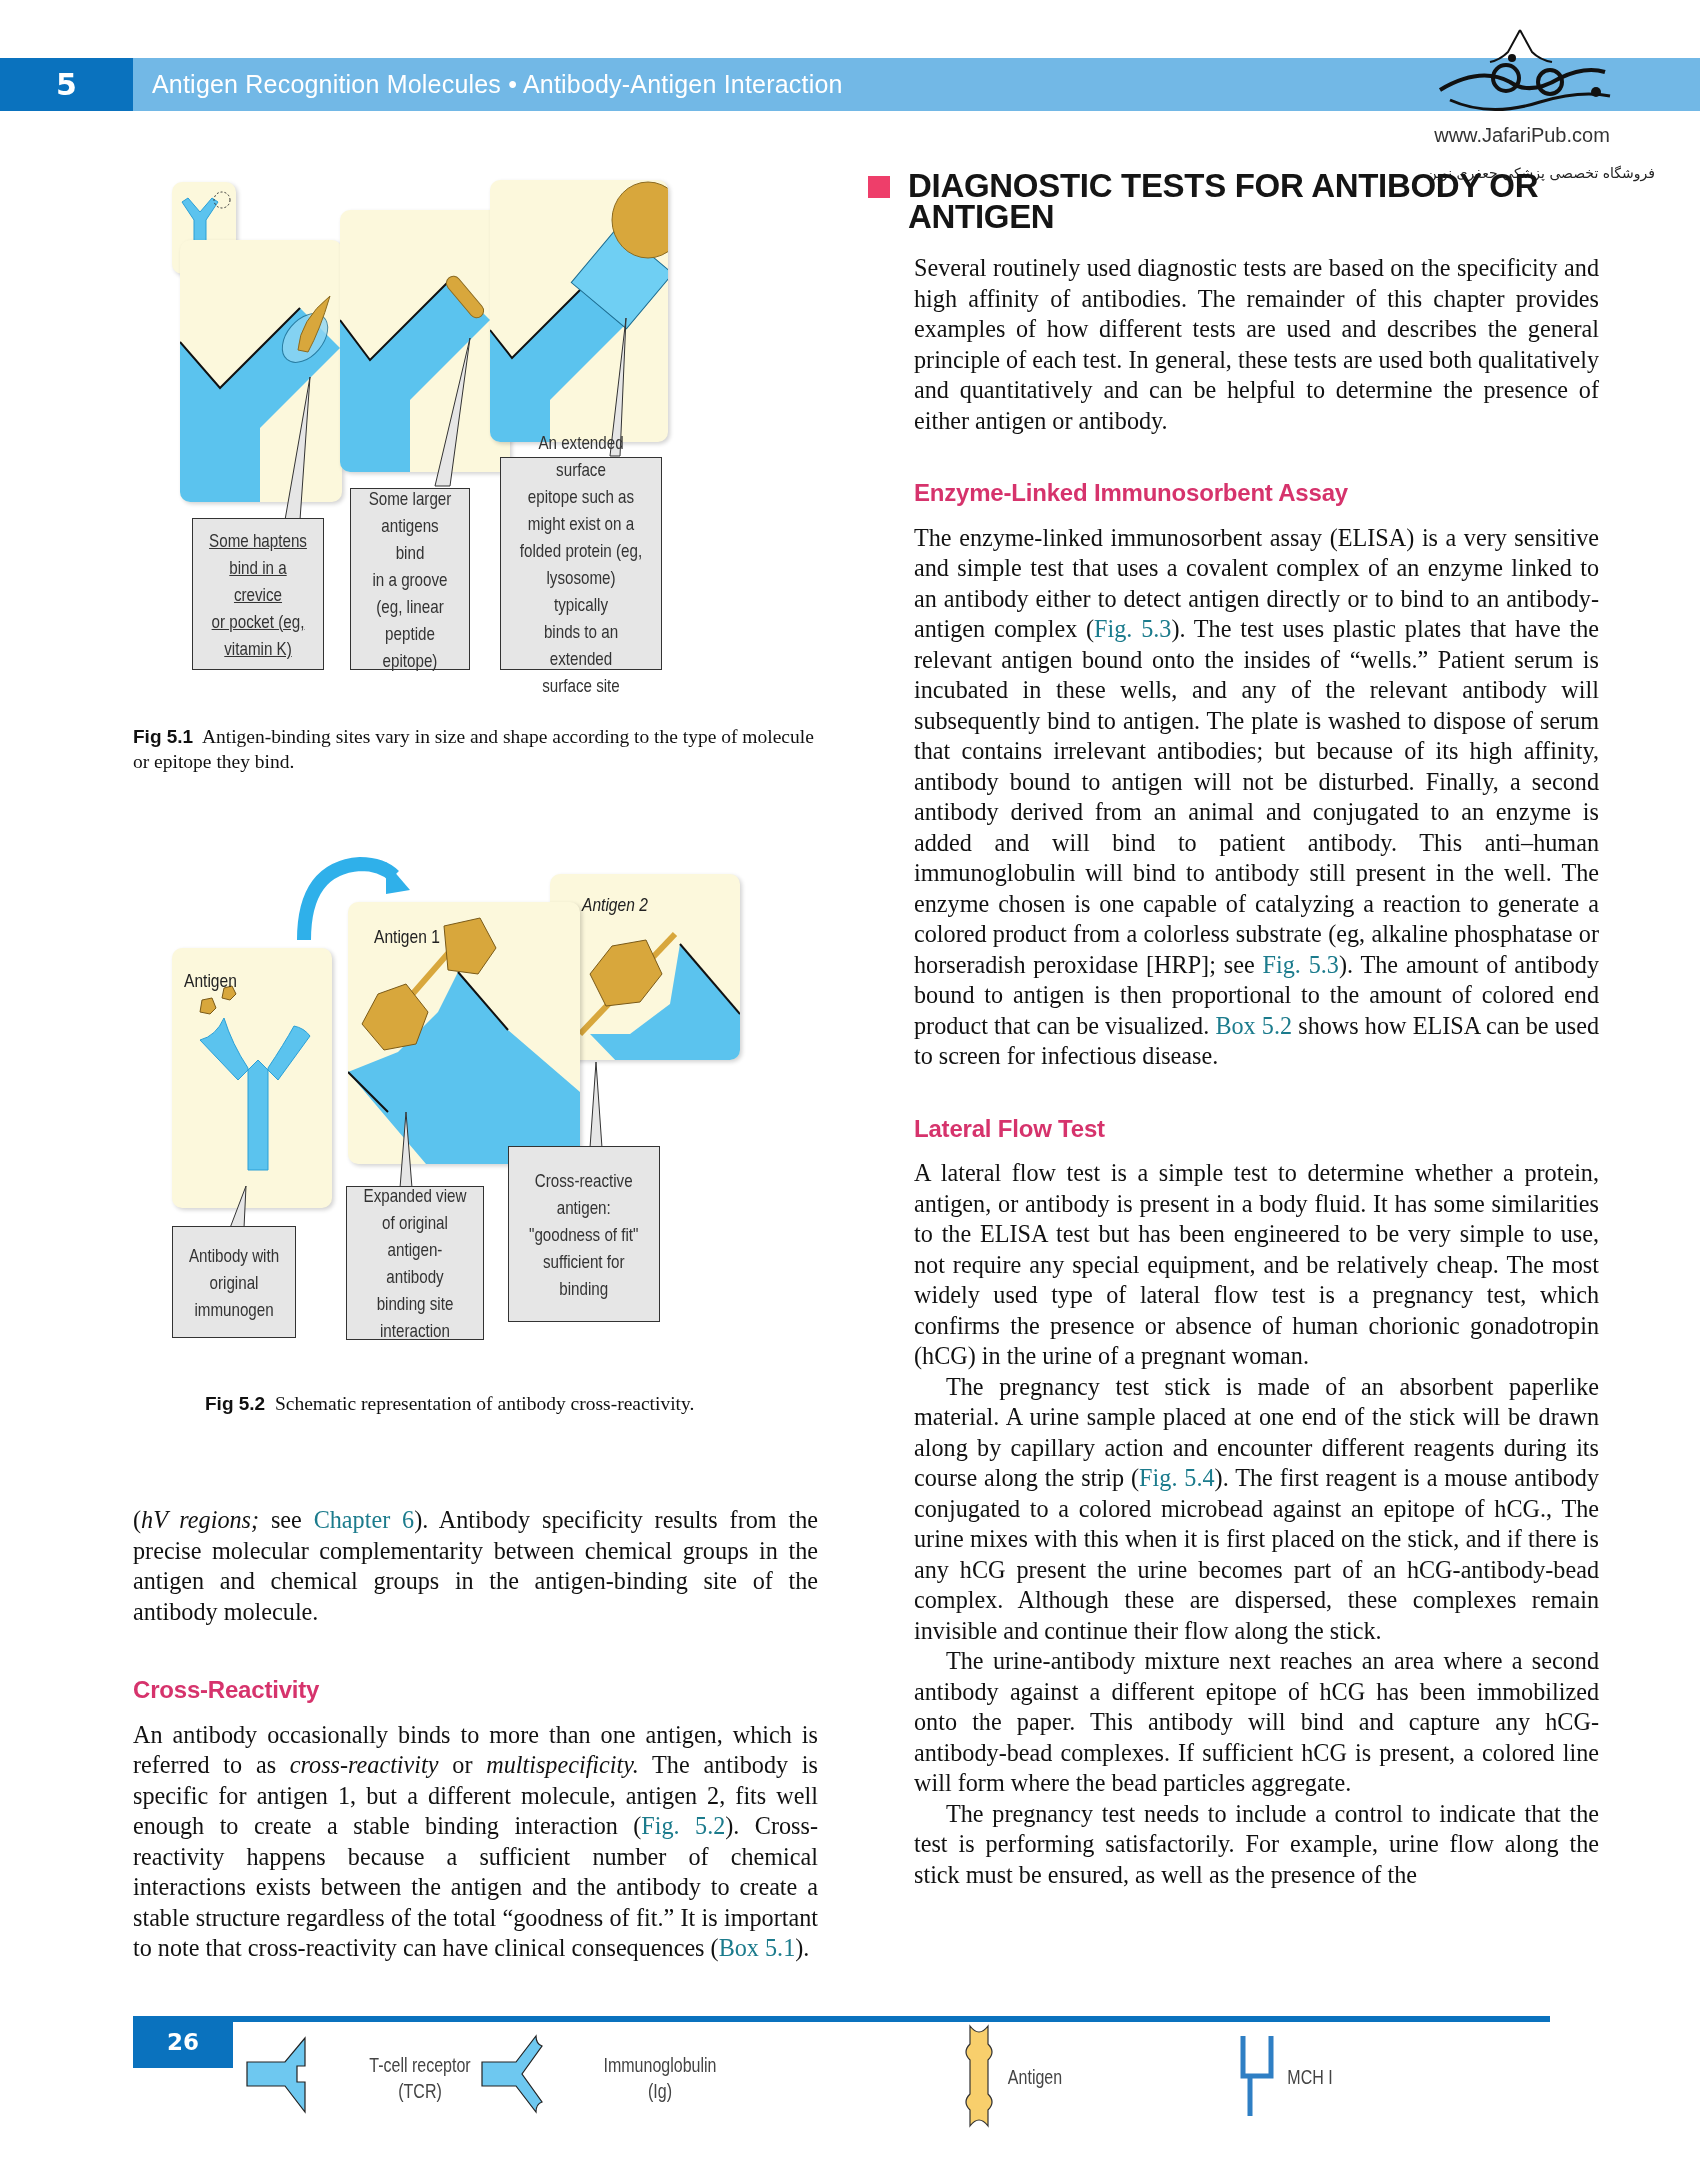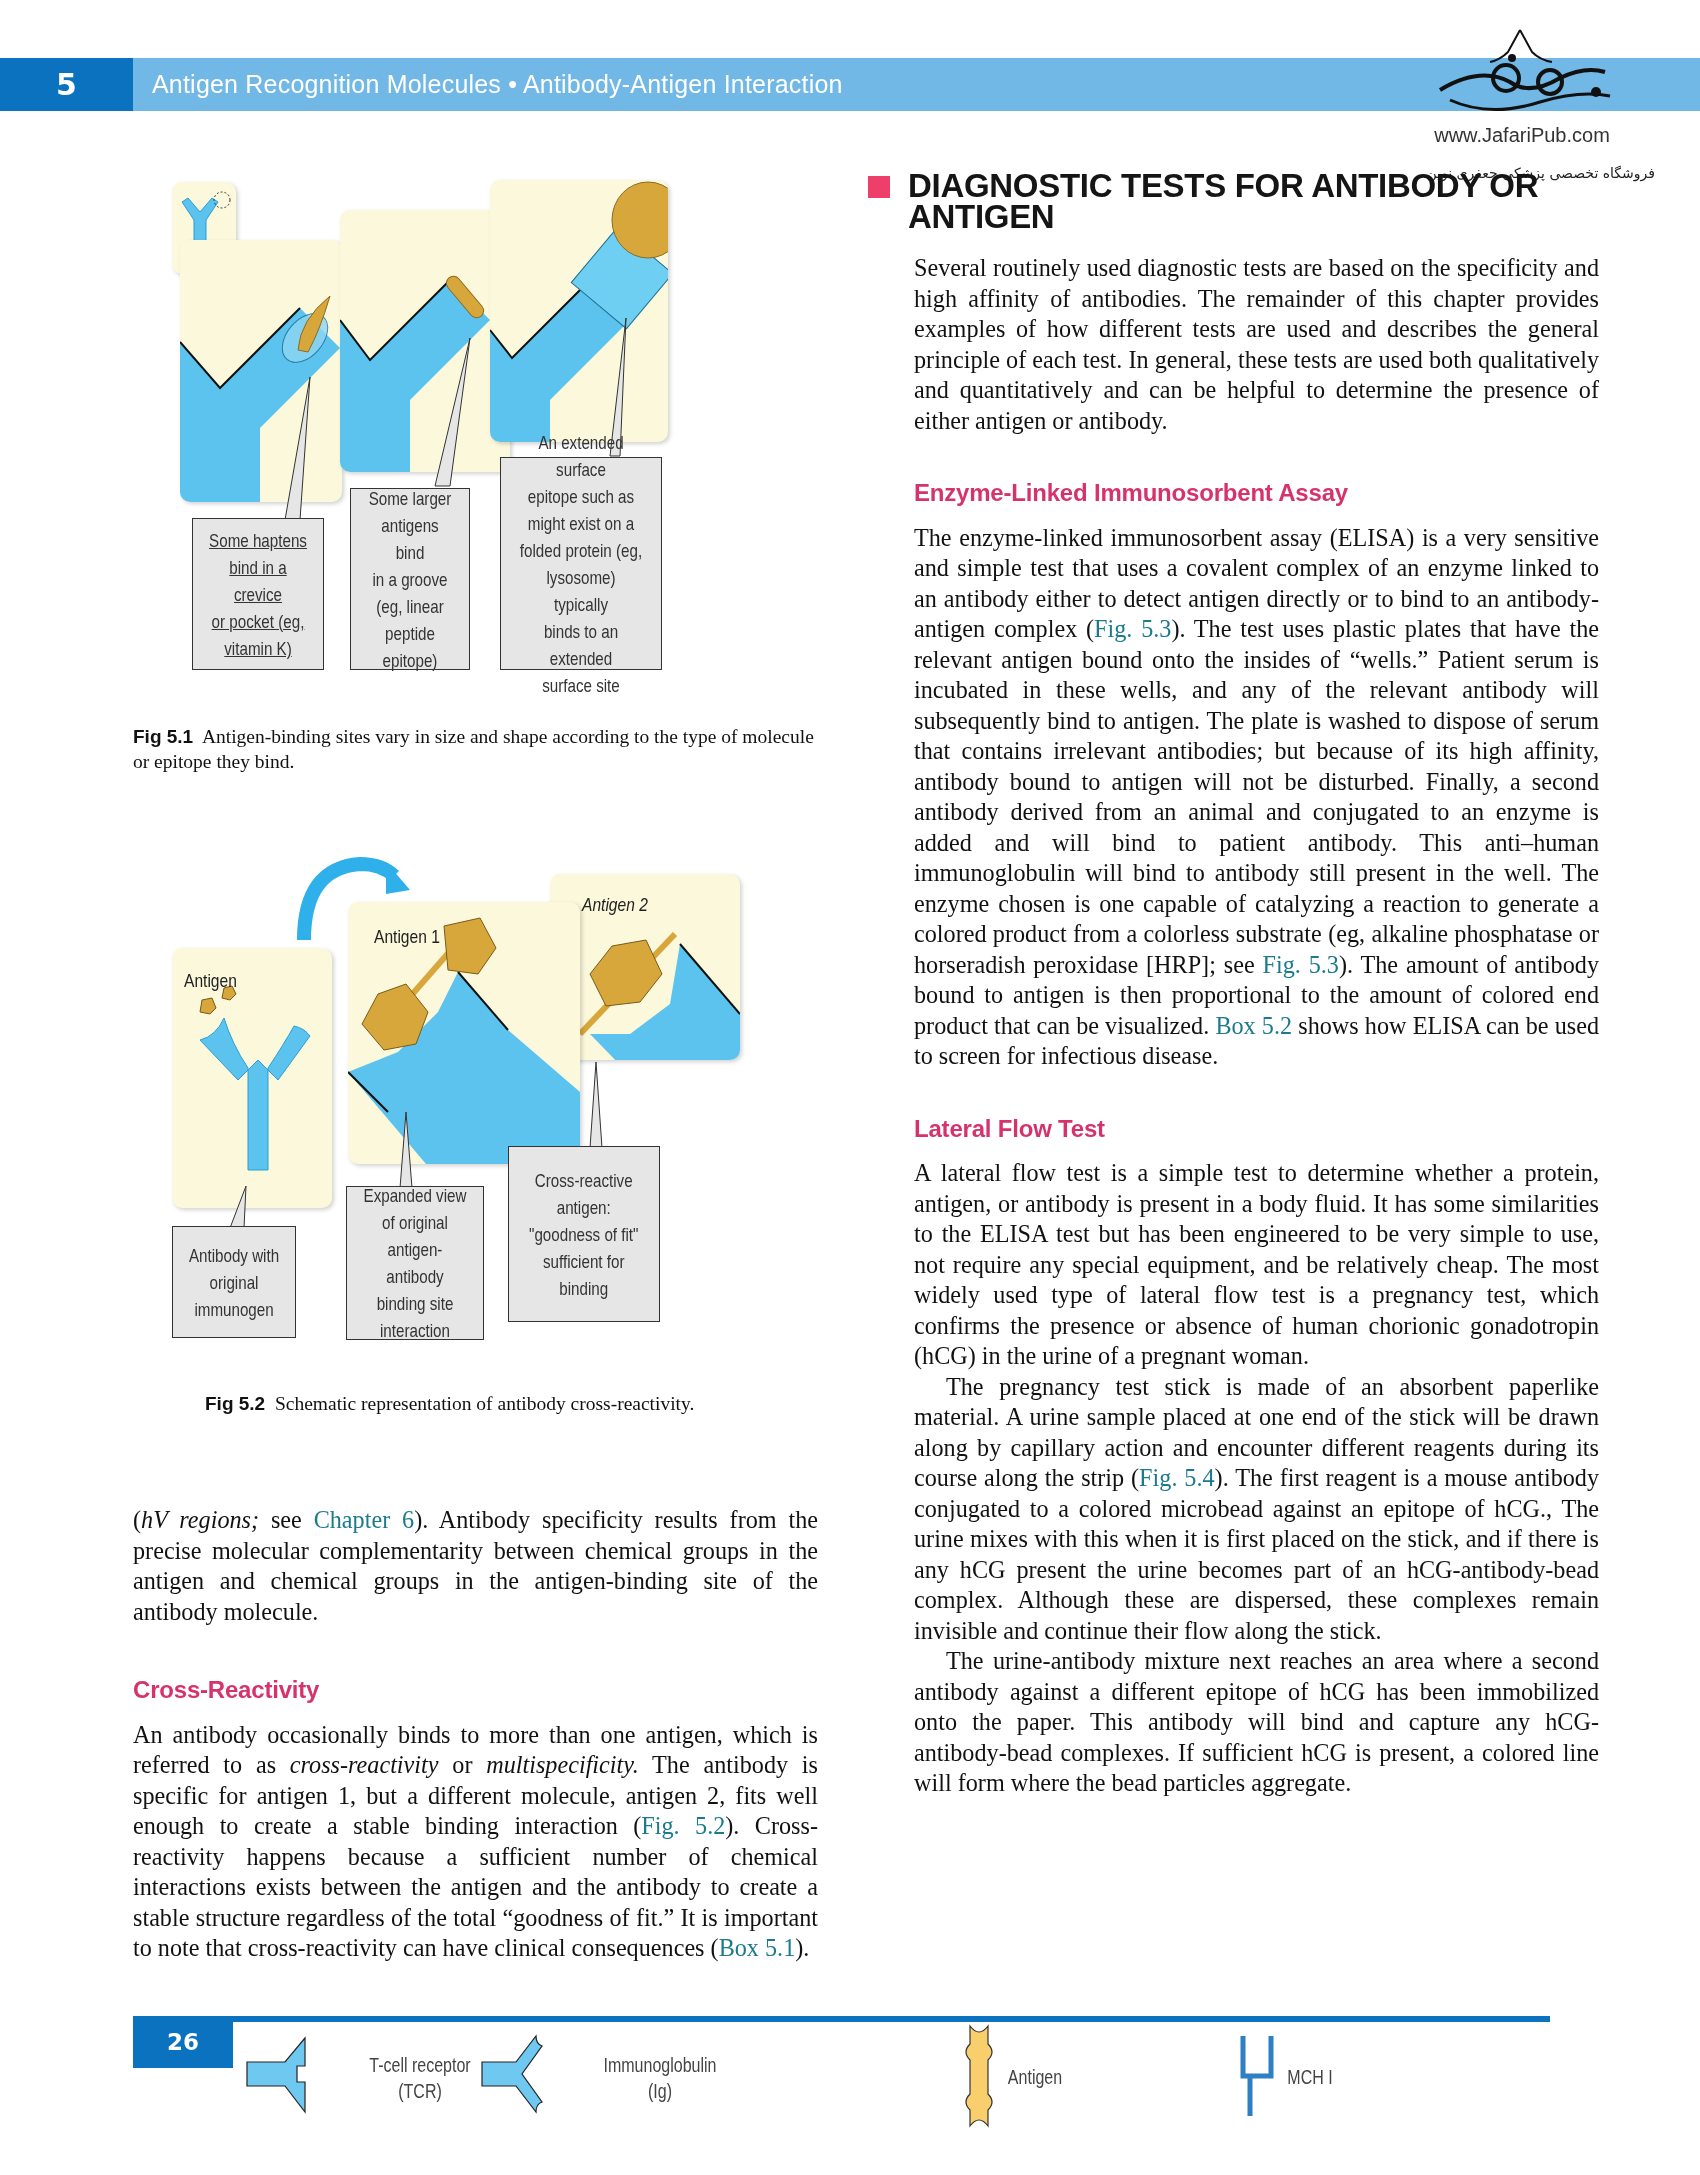--- a/index.html
+++ b/index.html
@@ -222,20 +222,21 @@
 <div class="abs col-text" style="left:866px;top:253px;width:685px;margin-left:48px;">
   <p>Several routinely used diagnostic tests are based on the specificity and high affinity of antibodies. The remainder of this chapter provides examples of how different tests are used and describes the general principle of each test. In general, these tests are used both qualitatively and quantitatively and can be helpful to determine the presence of either antigen or antibody.</p>
 
   <div class="sec-head" style="margin-top:42px;margin-bottom:14px;">Enzyme-Linked Immunosorbent Assay</div>
   <p><span>The enzyme-linked immunosorbent assay (ELISA) is a very sensitive and simple test that uses a covalent complex of an enzyme linked to an antibody either to detect antigen directly or to bind to an antibody-antigen complex (</span><span class="link">Fig. 5.3</span><span>). The test uses plastic plates that have the relevant antigen bound onto the insides of “wells.” Patient serum is incubated in these wells, and any of the relevant antibody will subsequently bind to antigen. The plate is washed to dispose of serum that contains irrelevant antibodies; but because of its high affinity, antibody bound to antigen will not be disturbed. Finally, a second antibody derived from an animal and conjugated to an enzyme is added and will bind to patient antibody. This anti–human immunoglobulin will bind to antibody still present in the well. The enzyme chosen is one capable of catalyzing a reaction to generate a colored product from a colorless substrate (eg, alkaline phosphatase or horseradish peroxidase [HRP]; see </span><span class="link">Fig. 5.3</span><span>). The amount of antibody bound to antigen is then proportional to the amount of colored end product that can be visualized. </span><span class="link">Box 5.2</span><span> shows how ELISA can be used to screen for infectious disease.</span></p>
 
   <div class="sec-head" style="margin-top:42px;margin-bottom:14px;">Lateral Flow Test</div>
   <p>A lateral flow test is a simple test to determine whether a protein, antigen, or antibody is present in a body fluid. It has some similarities to the ELISA test but has been engineered to be very simple to use, not require any special equipment, and be relatively cheap. The most widely used type of lateral flow test is a pregnancy test, which confirms the presence or absence of human chorionic gonadotropin (hCG) in the urine of a pregnant woman.</p>
   <p class="indent"><span>The pregnancy test stick is made of an absorbent paperlike material. A urine sample placed at one end of the stick will be drawn along by capillary action and encounter different reagents during its course along the strip (</span><span class="link">Fig. 5.4</span><span>). The first reagent is a mouse antibody conjugated to a colored microbead against an epitope of hCG., The urine mixes with this when it is first placed on the stick, and if there is any hCG present the urine becomes part of an hCG-antibody-bead complex. Although these are dispersed, these complexes remain invisible and continue their flow along the stick.</span></p>
   <p class="indent">The urine-antibody mixture next reaches an area where a second antibody against a different epitope of hCG has been immobilized onto the paper. This antibody will bind and capture any hCG-antibody-bead complexes. If sufficient hCG is present, a colored line will form where the bead particles aggregate.</p>
+  <p class="indent">The pregnancy test needs to include a control to indicate that the test is performing satisfactorily. For example, urine flow along the stick must be ensured, as well as the presence of the</p>
 </div>
 
 <div class="abs ftr-bar"></div>
 <div class="abs ftr-num">26</div>
 
 <div class="abs" style="left:240px;top:2030px;width:1200px;height:120px;">
   <svg class="abs" style="left:5px;top:2px" width="90" height="84" viewBox="0 0 90 84">
     <path d="M2 30 L40 30 L60 6 L60 34 L52 34 L52 50 L60 50 L60 80 L40 54 L2 54 Z" fill="#6ec8f0" stroke="#222" stroke-width="1.2"></path>
   </svg>
   <div class="legend-label" style="left:110px;top:22px;width:140px;white-space:pre-line;">T-cell receptor

